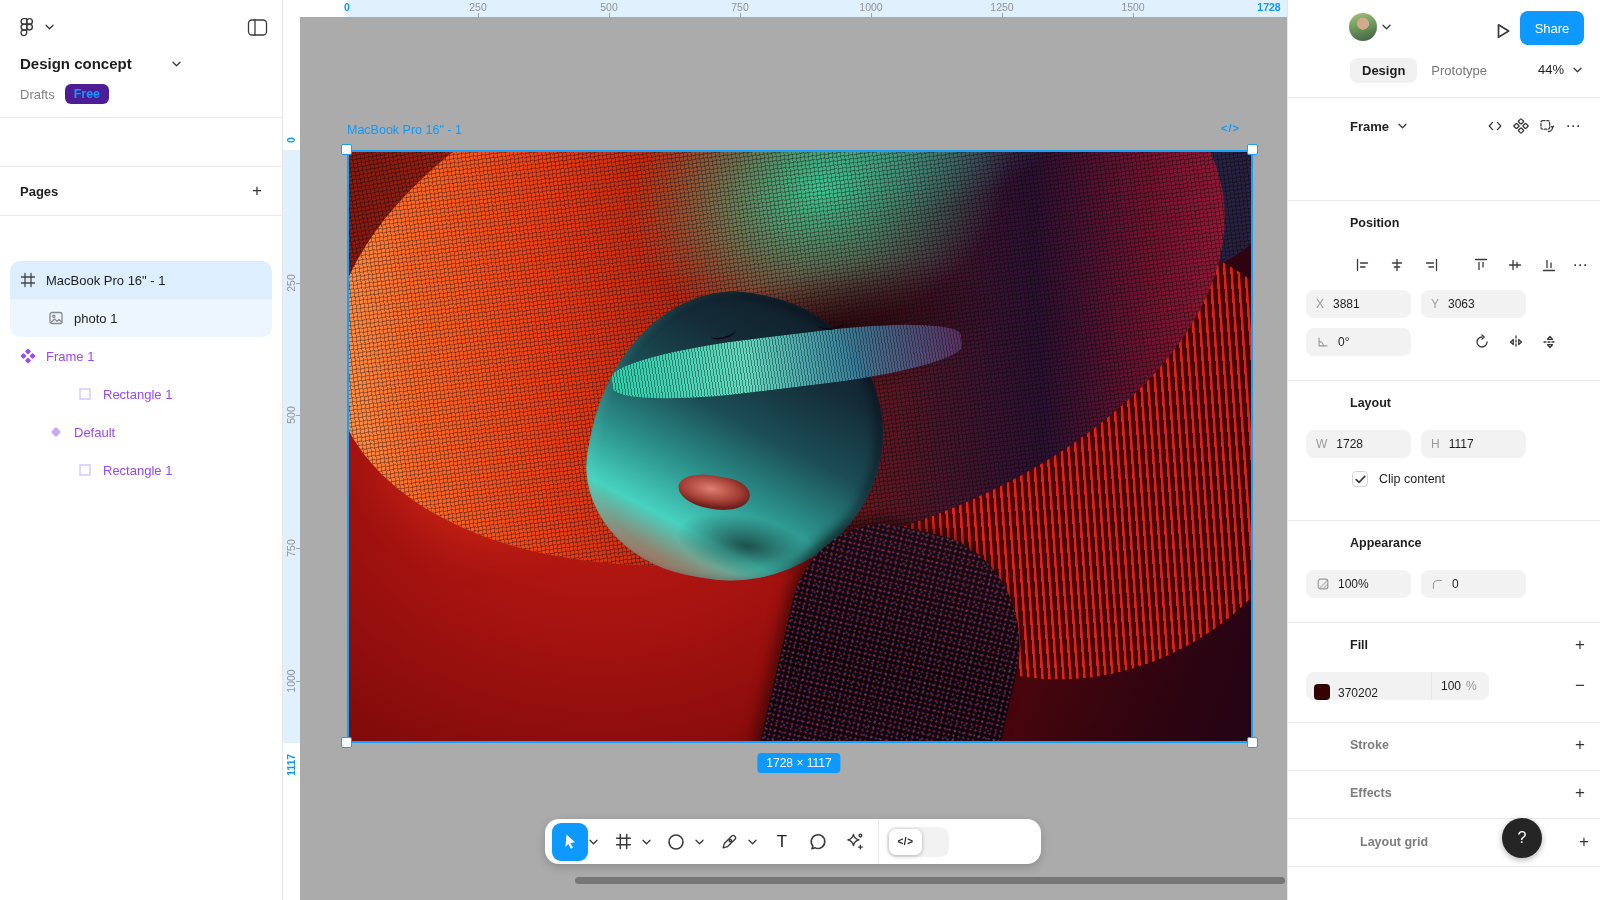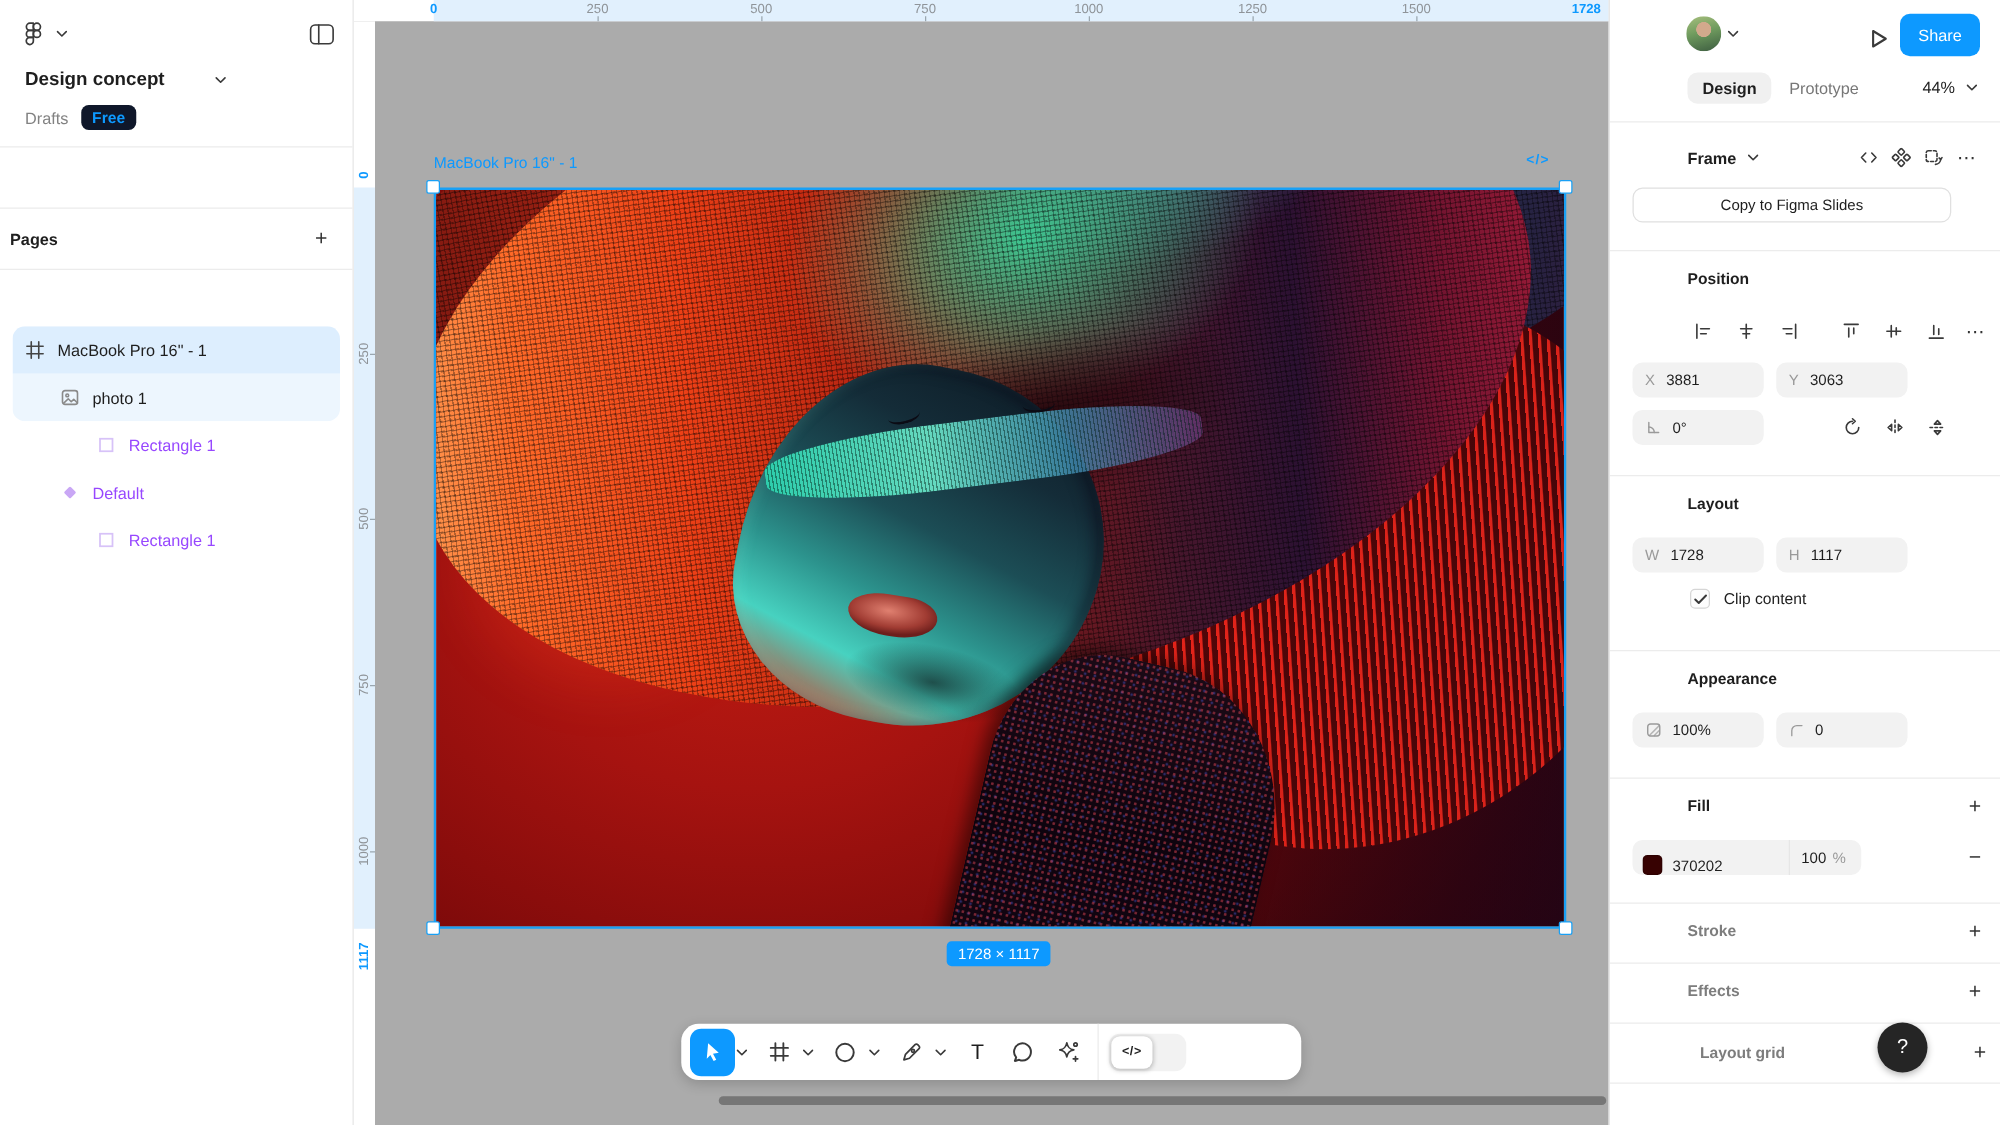--- a/index.html
+++ b/index.html
@@ -8,21 +8,21 @@
   svg { display:block; }
   .ic { stroke:#3a3a3a; stroke-width:1.3; fill:none; stroke-linecap:round; stroke-linejoin:round; }
 
   
   #left { position:absolute; left:0; top:0; width:283px; height:900px; background:#fff; border-right:1px solid #e7e7e7; z-index:5; }
   .lrow { position:absolute; left:0; right:0; display:flex; align-items:center; }
   .iconbtn { width:26px; height:26px; border-radius:6px; display:flex; align-items:center; justify-content:center; cursor:pointer; }
   .chev { margin-left:5px; }
   #doc-title { font-size:15px; font-weight:700; }
   #drafts { font-size:13px; color:#828282; }
-  .badge-free { margin-left:10px; font-size:12.5px; font-weight:600; color:#0d99ff; background:#0f172a; border-radius:6px; padding:3px 9px; }
+  .badge-free { margin-left:10px; font-size:12.5px; font-weight:600; color:#0d99ff; background:#4c1d95; border-radius:6px; padding:3px 9px; }
   .hdiv { position:absolute; left:0; right:0; height:1px; background:#ececec; }
   .tab-pill { font-size:13px; font-weight:700; background:#f0f0f0; border-radius:8px; padding:6px 12px; }
   .tab-plain { font-size:13px; font-weight:500; color:#737373; margin-left:22px; }
   .sec-title { font-size:13px; font-weight:700; }
   #layers-list { position:absolute; left:10px; right:10px; top:261px; }
   .lay-row { height:38px; display:flex; align-items:center; font-size:13px; cursor:pointer; border-radius:10px; }
   .lay-row .licon { width:16px; height:16px; margin-right:10px; flex:0 0 16px; }
   .sel-wrap { border-radius:10px; overflow:hidden; }
   .row-sel0 { background:#ddeefe; border-radius:0; font-weight:500; }
   .row-sel1 { background:#edf6fe; border-radius:0; }
@@ -177,21 +177,21 @@
   <div class="lrow" style="top:84px; left:20px;">
     <span id="drafts">Drafts</span>
     <span class="badge-free">Free</span>
   </div>
 
   <div class="hdiv" style="top:117px;"></div>
 
 
   <div class="hdiv" style="top:166px;"></div>
 
-  <div class="lrow" style="top:177px; left:8px; right:12px; height:28px;">
+  <div class="lrow" style="top:177px; left:20px; right:12px; height:28px;">
     <span class="sec-title">Pages</span>
     <span style="flex:1"></span>
     <span class="iconbtn plusminus">+</span>
   </div>
 
   <div class="hdiv" style="top:215px;"></div>
 
 
   <div id="layers-list">
     <div class="sel-wrap">
@@ -204,20 +204,31 @@
       <div class="lay-row row-sel1 ind1">
         <svg class="licon" viewBox="0 0 16 16">
           <g class="ic" style="stroke:#8a8a8a">
               <rect x="2" y="2.5" width="12" height="11" rx="2"></rect>
               <circle cx="5.8" cy="6.3" r="1.1"></circle>
               <path d="M3 12.5 6.6 9l2.4 2.4 2-2 3 3"></path>
             </g>
         </svg>
         <span>photo 1</span>
       </div>
+    </div>
+    <div class="lay-row ind0 purple">
+      <svg class="licon" viewBox="0 0 16 16">
+        <g fill="#9747ff" transform="rotate(45 8 8)">
+          <rect x="2.6" y="2.6" width="4.4" height="4.4" rx="0.8"></rect>
+            <rect x="9" y="2.6" width="4.4" height="4.4" rx="0.8"></rect>
+          <rect x="2.6" y="9" width="4.4" height="4.4" rx="0.8"></rect>
+            <rect x="9" y="9" width="4.4" height="4.4" rx="0.8"></rect>
+        </g>
+      </svg>
+      <span>Frame 1</span>
     </div>
     <div class="lay-row ind2 purple">
       <svg class="licon" viewBox="0 0 16 16">
         <rect x="3" y="3" width="10" height="10" fill="none" stroke="#d7c2f8" stroke-width="1.4"></rect>
       </svg>
       <span>Rectangle 1</span>
     </div>
     <div class="lay-row ind1 purple">
       <svg class="licon" viewBox="0 0 16 16">
         <rect x="4.4" y="4.4" width="7.2" height="7.2" rx="1.2" transform="rotate(45 8 8)" fill="#c9a7f5"></rect>
@@ -419,21 +430,20 @@
         <g class="ic">
             <rect x="2" y="2.6" width="8.6" height="8.6" rx="1.6" stroke-dasharray="2.4 1.7"></rect>
             <path d="M13.6 9.2a4.4 4.4 0 0 1-4.2 4.3"></path>
             <path d="M12.3 8.4l1.3 1 1-1.3"></path>
           </g>
       </svg>
     </span>
     <span class="rbtn24" style="font-size:15px; color:#333">⋯</span>
   </div>
 
-  <div id="copy-slides">Copy to Figma Slides</div>
 
   <div class="rdiv" style="top:200px;"></div>
 
   <div class="rabs" style="left:18px; top:212px; height:22px;">
     <span class="rsec-title">Position</span>
   </div>
 
   <div class="rabs" style="left:14px; top:252px;">
     <span class="alignbtn">
       <svg width="16" height="16" viewBox="0 0 16 16">

